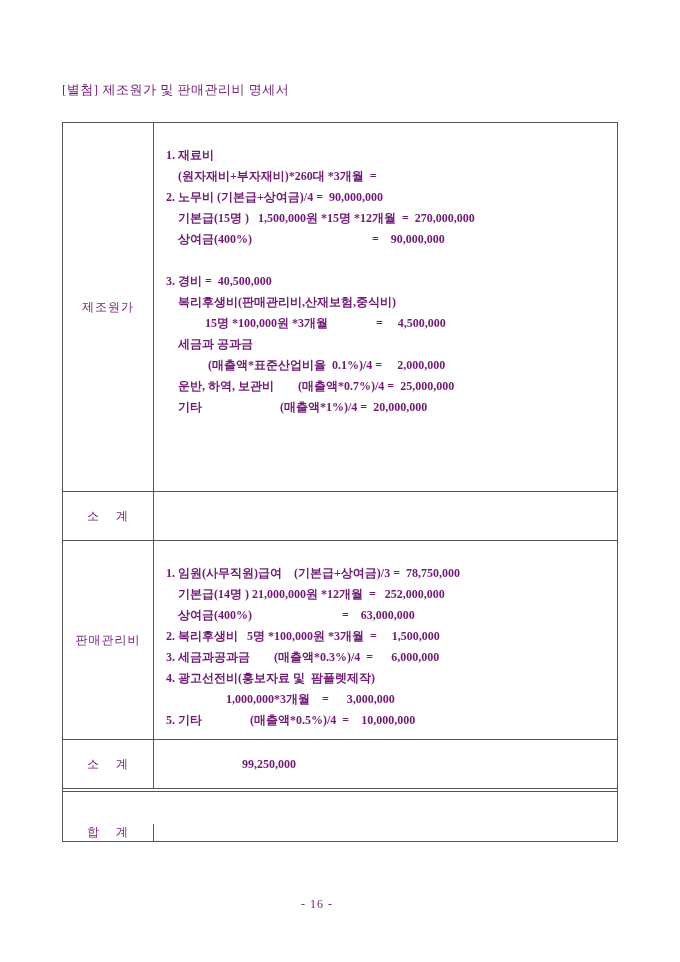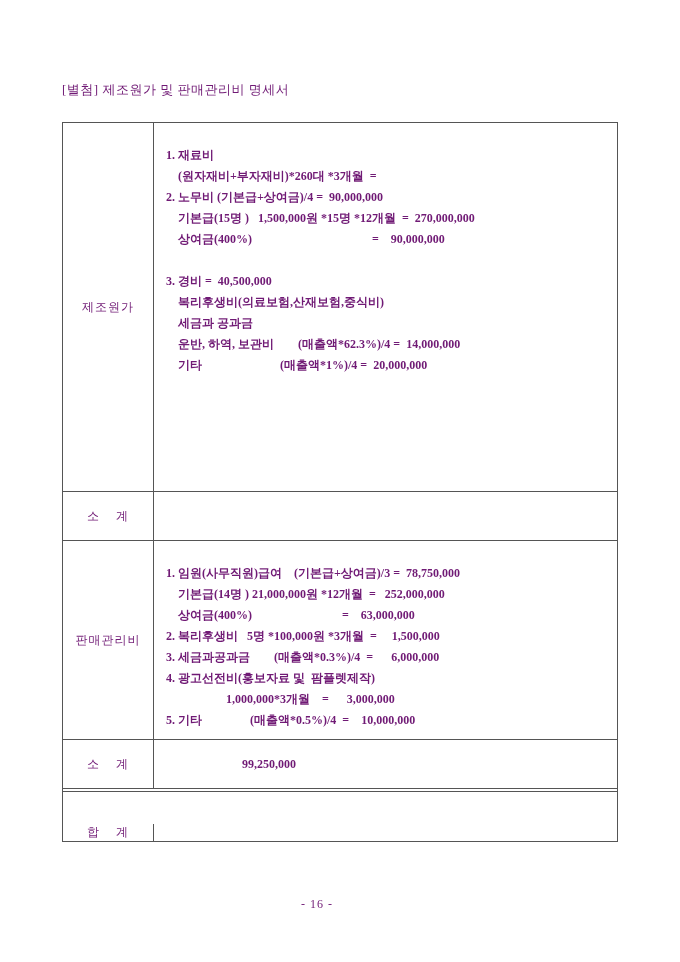--- a/index.html
+++ b/index.html
@@ -66,23 +66,25 @@
     <div class="row h-manufacturing">
       <div class="label-cell">제조원가</div>
       <div class="content-cell">
         <div class="lines">
           <div class="line">1. 재료비</div>
           <div class="line">    (원자재비+부자재비)*260대 *3개월  =</div>
           <div class="line gap2">2. 노무비 (기본급+상여금)/4 =  90,000,000</div>
           <div class="line">    기본급(15명 )   1,500,000원 *15명 *12개월  =  270,000,000</div>
           <div class="line">    상여금(400%)                                        =    90,000,000</div>
           <div class="line gap1">3. 경비 =  40,500,000</div>
-          <div class="line">    복리후생비(의료보험,산재보험,중식비)</div>
+          <div class="line">    복리후생비(판매관리비,산재보험,중식비)</div>
+          <div class="line">             15명 *100,000원 *3개월                =     4,500,000</div>
           <div class="line">    세금과 공과금</div>
-          <div class="line">    운반, 하역, 보관비        (매출액*62.3%)/4 =  14,000,000</div>
+          <div class="line">              (매출액*표준산업비율  0.1%)/4 =     2,000,000</div>
+          <div class="line">    운반, 하역, 보관비        (매출액*0.7%)/4 =  25,000,000</div>
           <div class="line">    기타                          (매출액*1%)/4 =  20,000,000</div>
         </div>
       </div>
     </div>
 
     <div class="row h-subtotal">
       <div class="label-cell">소    계</div>
       <div class="content-cell">
         <div class="subtotal-value"></div>
       </div>

